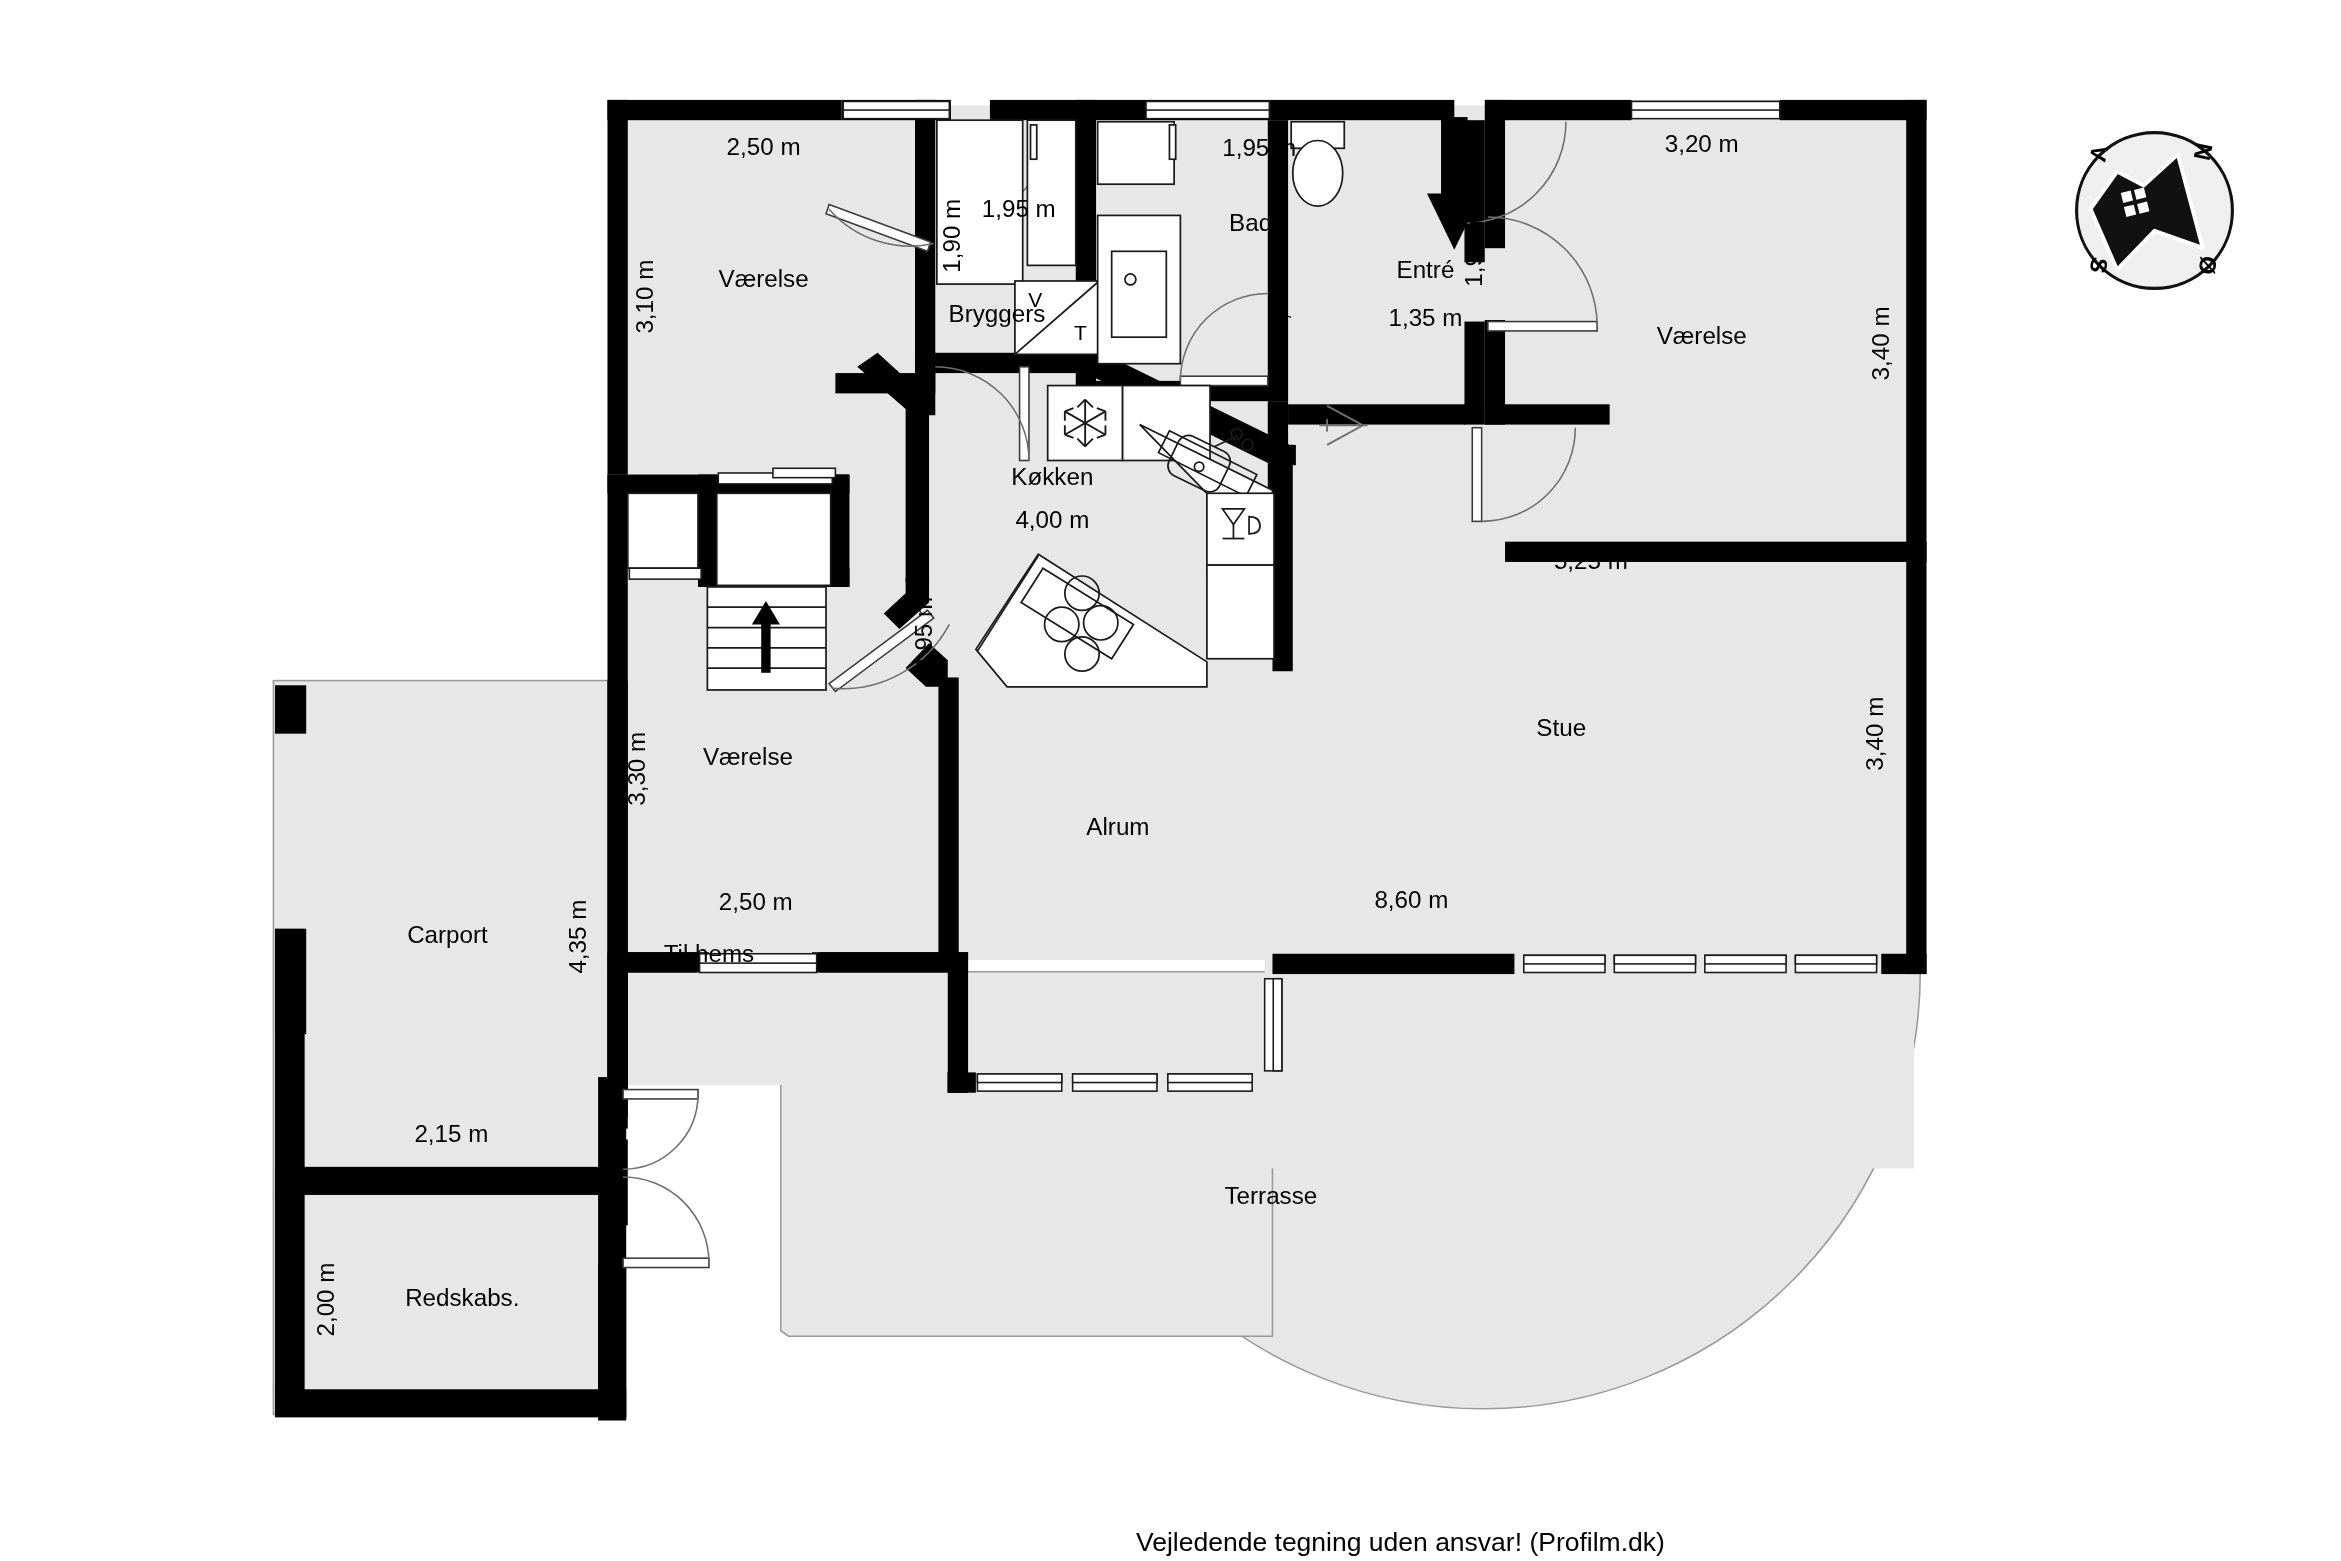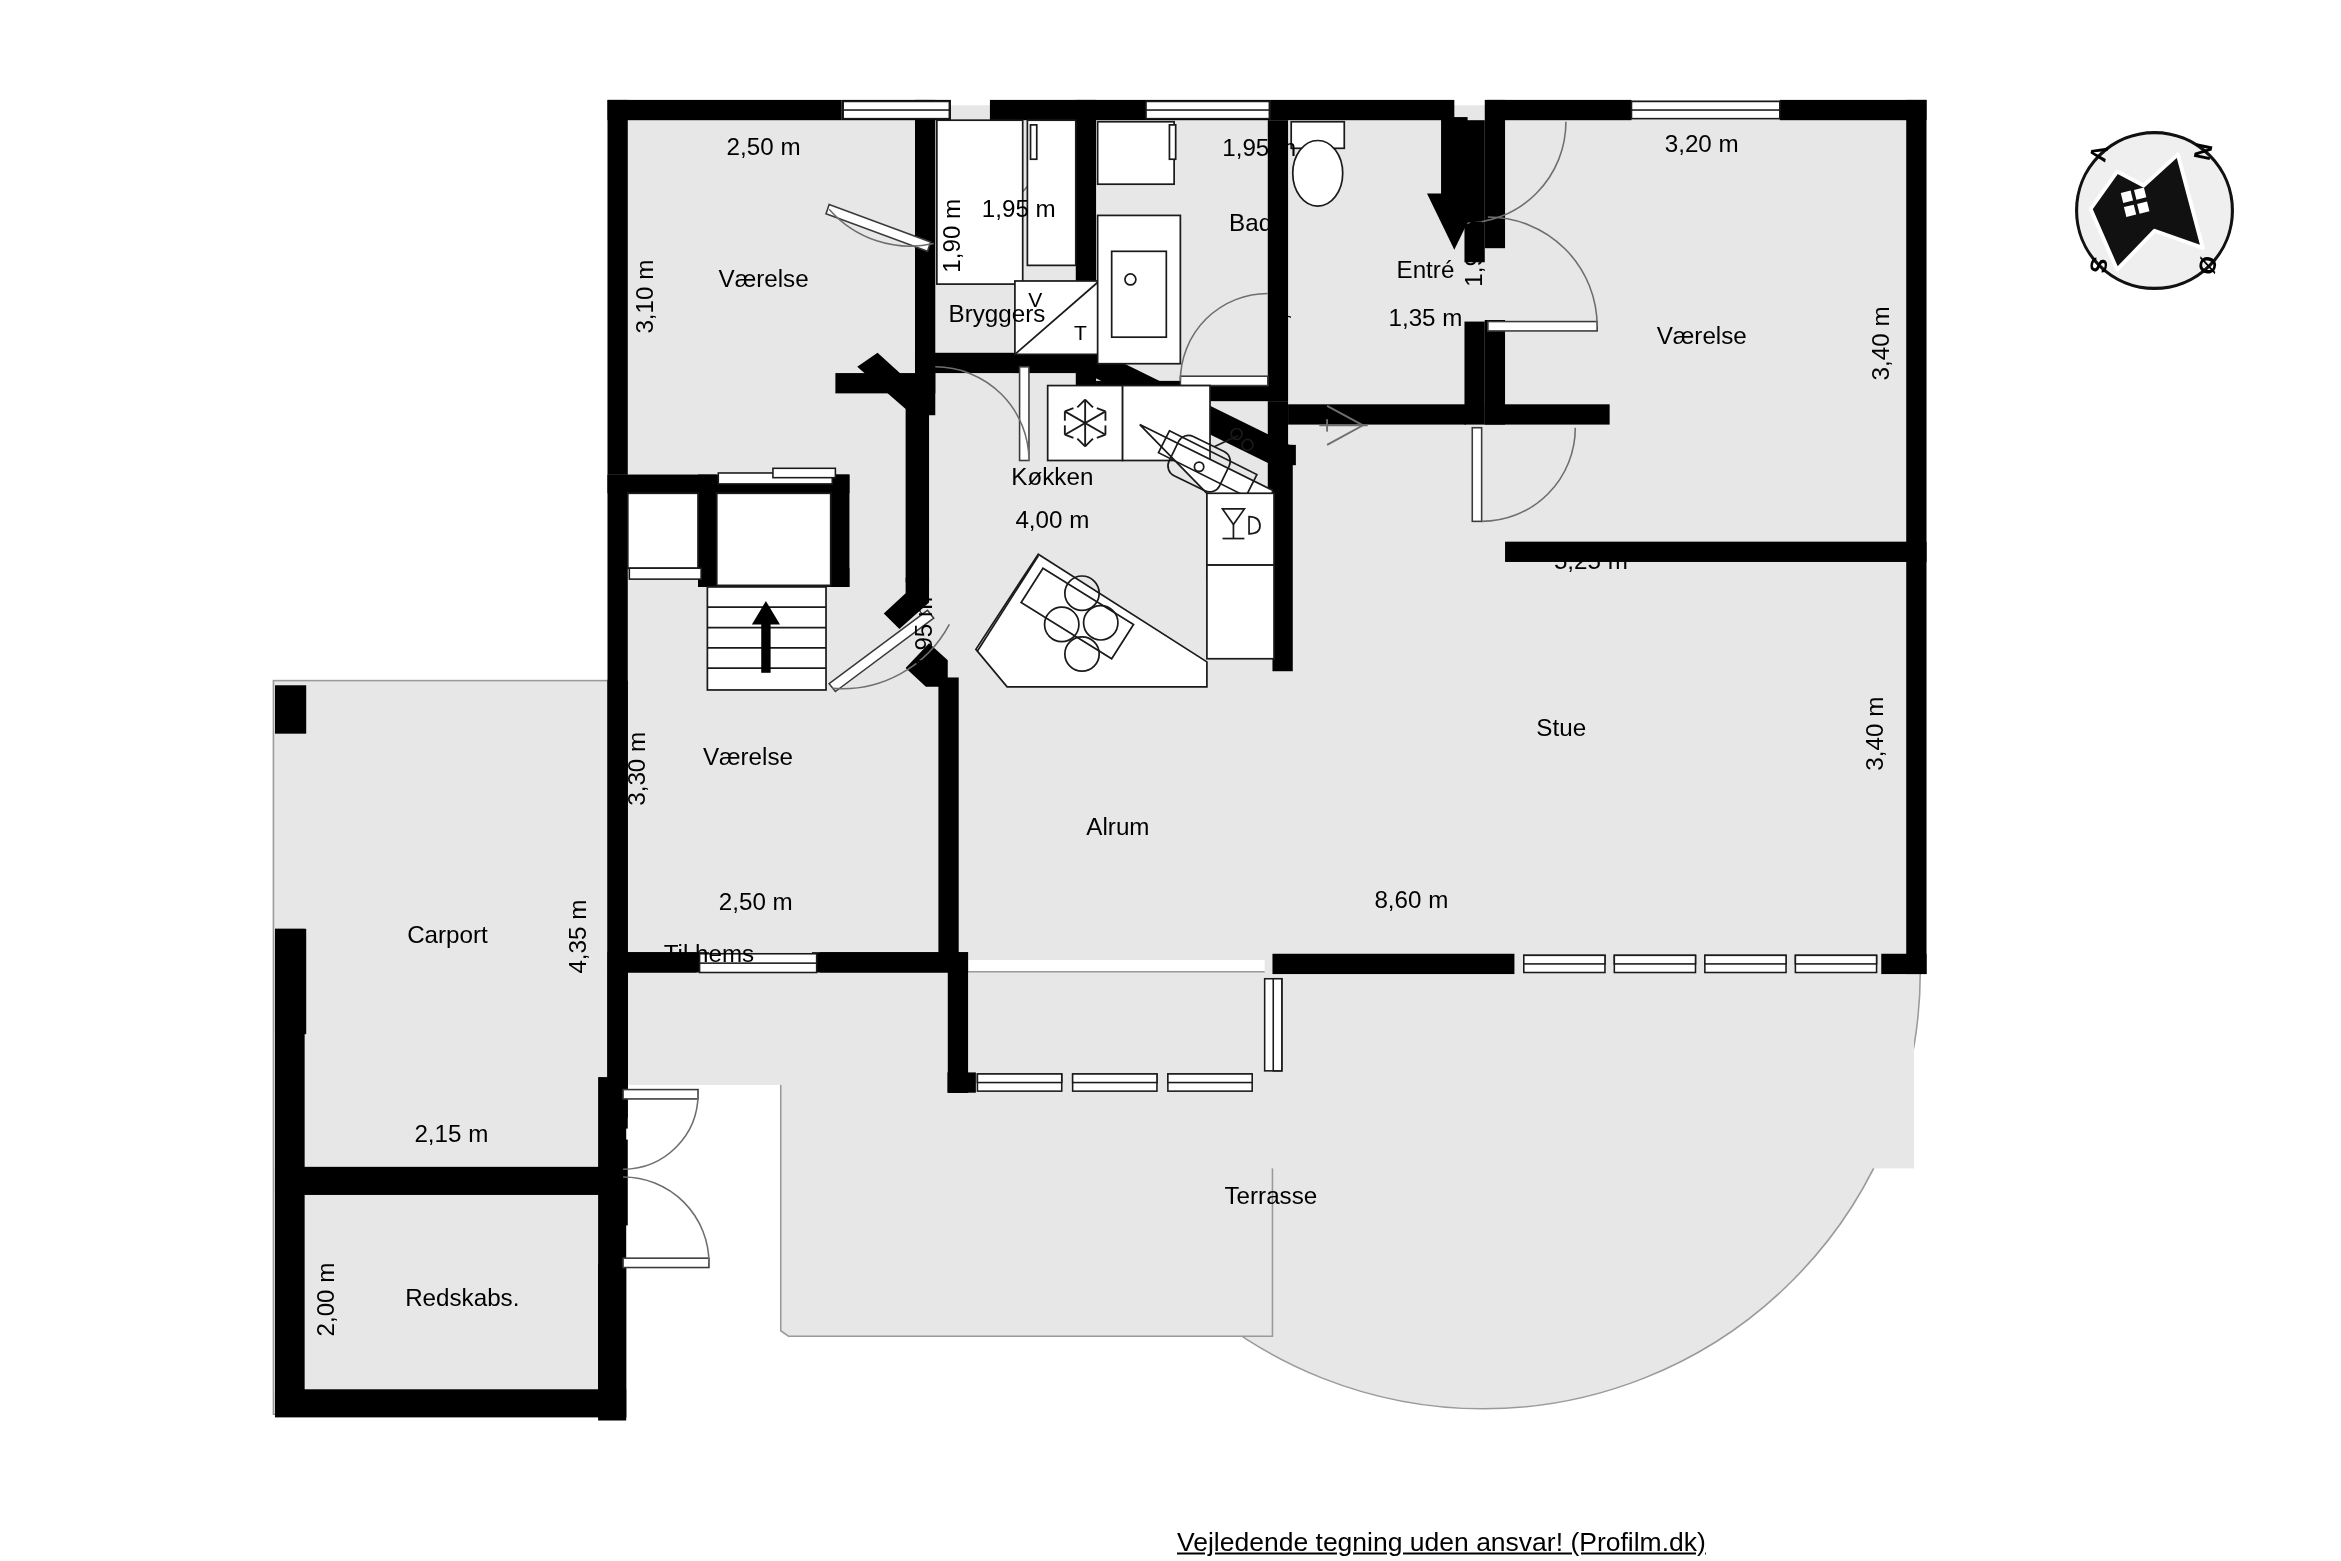--- a/index.html
+++ b/index.html
@@ -16,21 +16,21 @@
   .swing{fill:none;stroke:#6e6e6e;stroke-width:2;}
   .doorleaf{fill:#ffffff;stroke:#3a3a3a;stroke-width:2;}
   .win{fill:#ffffff;stroke:#1a1a1a;stroke-width:2;}
   .lbl{font-family:"Liberation Sans","DejaVu Sans",sans-serif;fill:#000;
        font-size:30px;text-anchor:middle;dominant-baseline:middle;}
   .lbl-room{font-size:31px;}
   .lbl-dim{font-size:31px;}
   .lbl-small{font-size:27px;}
   .caption{position:absolute;font-family:"Liberation Sans","DejaVu Sans",sans-serif;
            font-size:26.5px;color:#000;white-space:nowrap;}
-  #caption-text{left:1177px;top:1542px;transform:translateY(-50%);text-decoration:underline;}
+  #caption-text{left:1136px;top:1542px;transform:translateY(-50%);}
   .compass-wrap{position:absolute;left:2061px;top:117px;width:187px;height:187px;}
 </style>
 </head>
 <body>
 
 <div id="plan-root">
 
 <svg id="floorplan" viewBox="0 0 3000 2000">
 
   <g>

